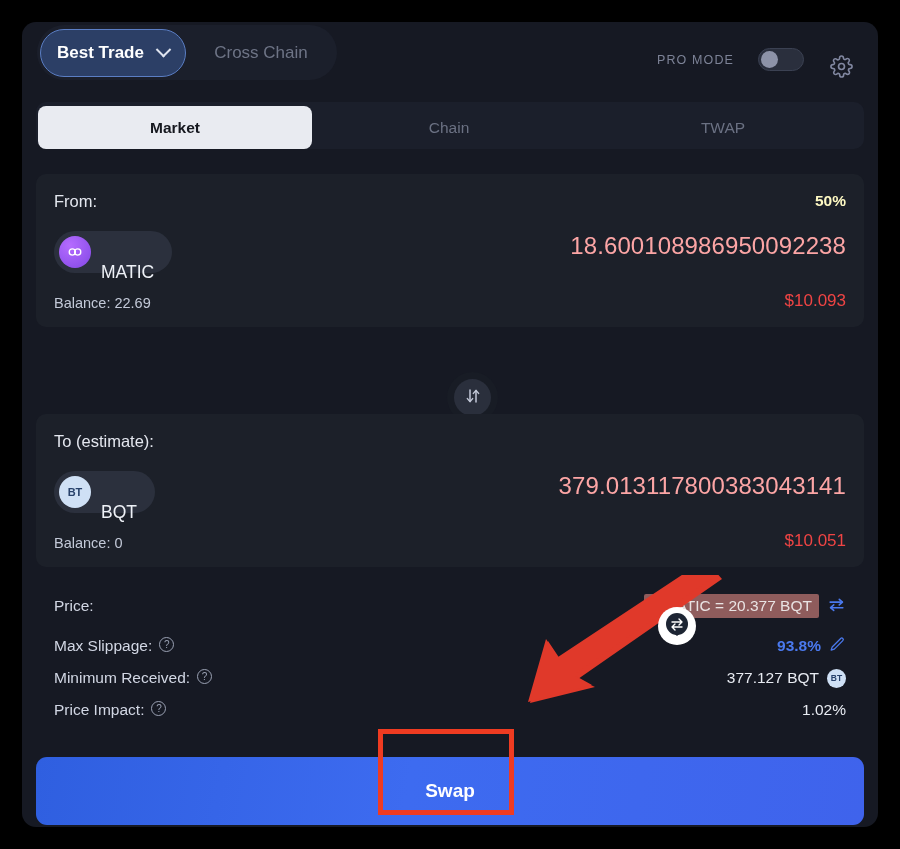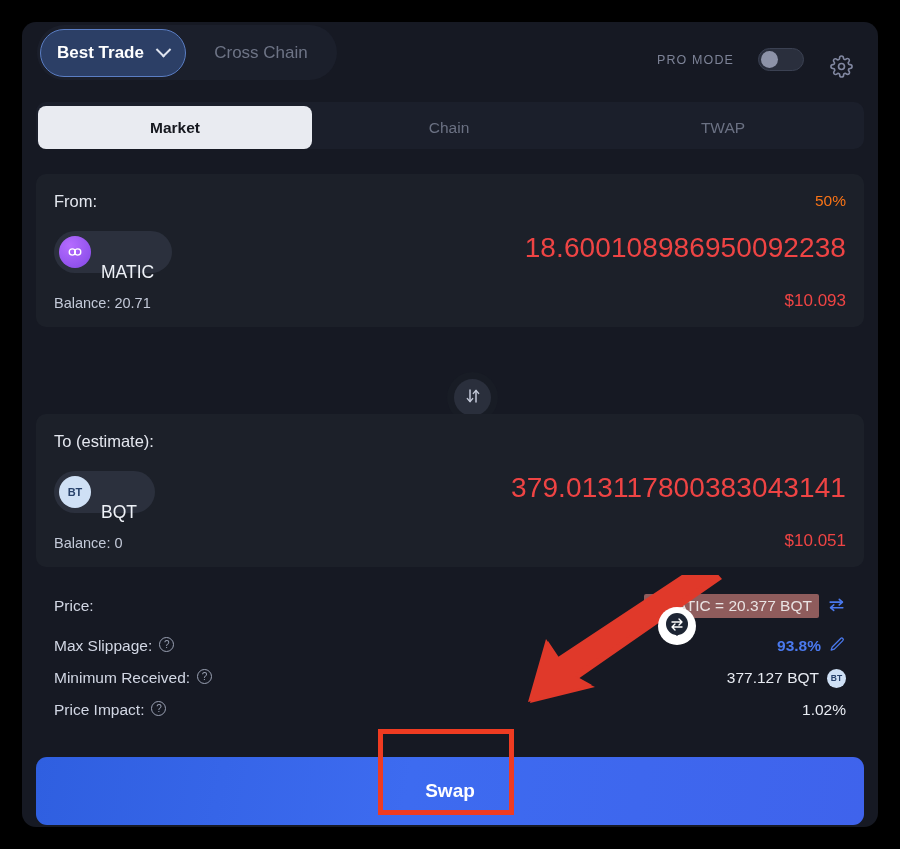--- a/index.html
+++ b/index.html
@@ -120,21 +120,21 @@
   }
   .panel-from { top: 152px; height: 153px; }
   .panel-to   { top: 392px; height: 153px; }
 
   .panel-head {
     position: absolute; left: 18px; top: 18px;
     font-size: 16.5px; color: #e4e7ef;
   }
   .pct-link {
     position: absolute; right: 18px; top: 18px;
-    font-size: 15.5px; color: #f97316; font-weight: 400;
+    font-size: 15.5px; color: #fef9c3; font-weight: 700;
     cursor: pointer;
   }
   .token-chip {
     position: absolute; left: 18px; top: 57px;
     height: 42px; padding: 0 18px 0 5px;
     background: #2b303d;
     border-radius: 21px;
     display: flex; align-items: center; gap: 10px;
     cursor: pointer;
   }
@@ -142,21 +142,21 @@
     width: 32px; height: 32px; border-radius: 50%;
     display: flex; align-items: center; justify-content: center;
     font-size: 11px; font-weight: 700;
   }
   .logo-matic { background: radial-gradient(circle at 35% 30%, #b56cff, #8247e5); }
   .logo-bqt   { background: #cfe0f5; color: #27416b; }
   .token-sym { font-size: 17.5px; color: #eef1f7; margin-top: 40px; }
 
   .amount {
     position: absolute; right: 18px; top: 58px;
-    font-size: 28px; color: #ef4444;
+    font-size: 24px; color: #fca5a5;
     letter-spacing: .1px;
     text-align: left;
     cursor: text;
   }
   .bal {
     position: absolute; left: 18px; bottom: 16px;
     font-size: 14.5px; color: #c3c9d8;
   }
   .usd {
     position: absolute; right: 18px; bottom: 16px;
@@ -299,21 +299,21 @@
         <div class="token-logo logo-matic">
           <svg width="18" height="18" viewBox="0 0 24 24" fill="none" stroke="#ffffff" stroke-width="1.8">
             <circle cx="8.4" cy="12" r="4.1"></circle>
             <circle cx="15.6" cy="12" r="4.1"></circle>
           </svg>
         </div>
         <span class="token-sym">MATIC</span>
       </div>
 
       <div class="amount">18.600108986950092238</div>
-      <div class="bal">Balance: 20.71</div>
+      <div class="bal">Balance: 22.69</div>
       <div class="usd">$10.093</div>
     </div>
 
     <div class="flip">
       <span>
         <svg width="18" height="18" viewBox="0 0 24 24" fill="none" stroke="#c3c9d8" stroke-width="2" stroke-linecap="round" stroke-linejoin="round">
           <path d="M8 4v15"></path>
             <path d="M4.5 15.5 8 19.5l3.5-4"></path>
           <path d="M16 20V5"></path>
             <path d="M12.5 8.5 16 4.5l3.5 4"></path>

